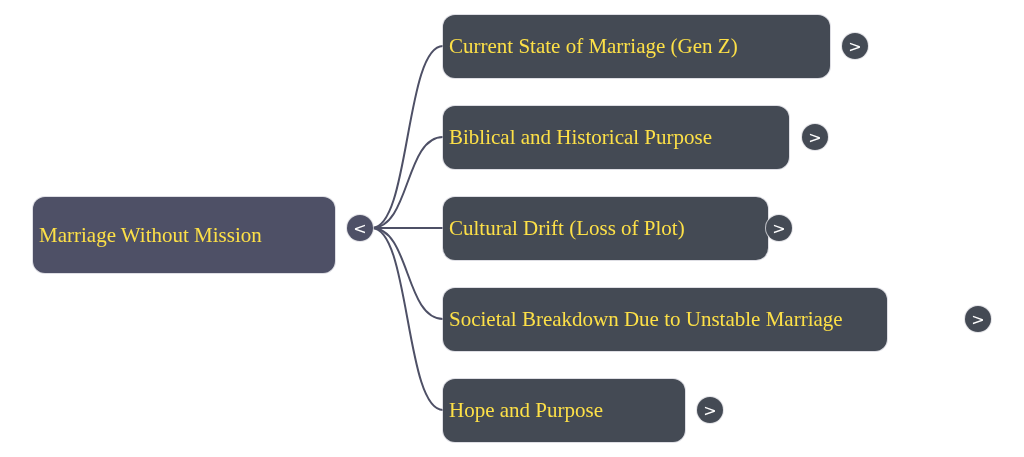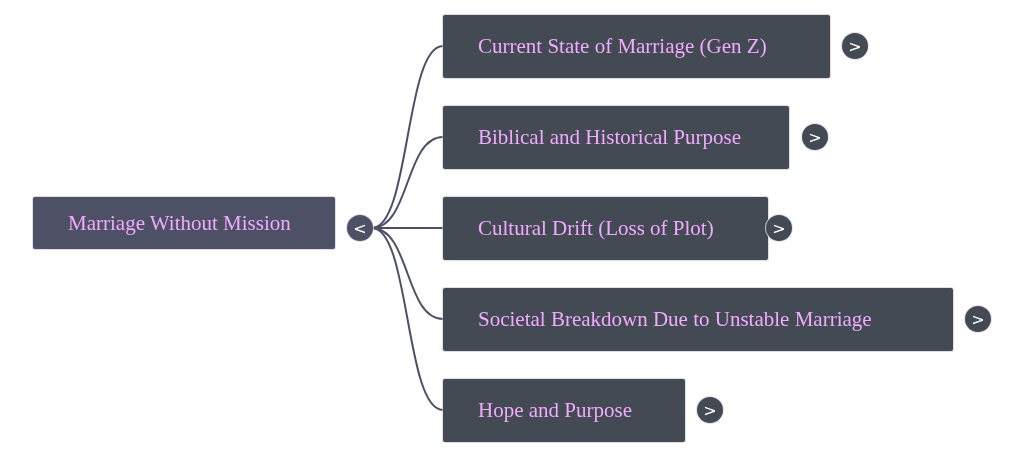--- a/index.html
+++ b/index.html
@@ -1,21 +1,21 @@
 <!DOCTYPE html>
 <html><head>
   <meta charset="utf-8">
   <style>
     html, body { margin:0; padding:0; background:#ffffff; }
     body { width:1024px; height:457px; position:relative; overflow:hidden;
       font-family:"Liberation Serif", "DejaVu Serif", serif; }
-    .node { position:absolute; border-radius:2px; color:#f0abfc; font-size:21px;
-      display:flex; align-items:center; box-sizing:border-box; padding-left:35px;
+    .node { position:absolute; border-radius:12px; color:#fde047; font-size:21px;
+      display:flex; align-items:center; box-sizing:border-box; padding-left:6px;
       box-shadow:0 0 0 1px rgba(200,200,210,0.6); }
-    .root { background:#4e5066; left:33px; top:197px; width:302px; height:52px; }
+    .root { background:#4e5066; left:33px; top:197px; width:302px; height:76px; }
     .child { background:#444a54; left:443px; height:63px; }
     .btn { position:absolute; width:26px; height:26px; border-radius:50%;
       color:#ffffff; display:flex; align-items:center; justify-content:center;
       font-family:"DejaVu Sans", sans-serif; font-size:16px; cursor:pointer;
       box-shadow:0 0 0 1px rgba(220,220,225,0.8); }
     .collapse { background:#4e5066; left:347px; top:215px; }
     .expand { background:#444a54; }
     svg.links { position:absolute; left:0; top:0; }
   </style>
 </head>
@@ -50,21 +50,21 @@
   <span>&gt;</span>
 </div>
 
 <div class="node child" style="top:197px; width:325px;">
   <span>Cultural Drift (Loss of Plot)</span>
 </div>
 <div class="btn expand" style="left:766px; top:215px;">
   <span>&gt;</span>
 </div>
 
-<div class="node child" style="top:288px; width:510px;">
+<div class="node child" style="top:288px; width:444px;">
   <span>Societal Breakdown Due to Unstable Marriage</span>
 </div>
 <div class="btn expand" style="left:965px; top:306px;">
   <span>&gt;</span>
 </div>
 
 <div class="node child" style="top:379px; width:242px;">
   <span>Hope and Purpose</span>
 </div>
 <div class="btn expand" style="left:697px; top:397px;">

